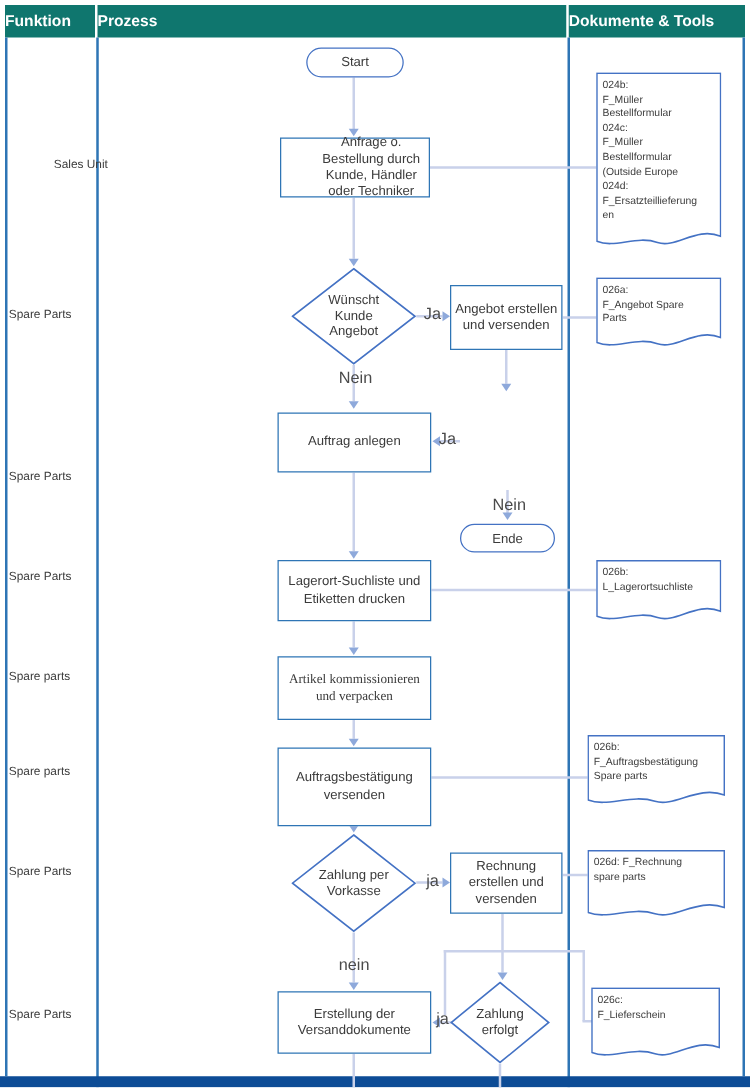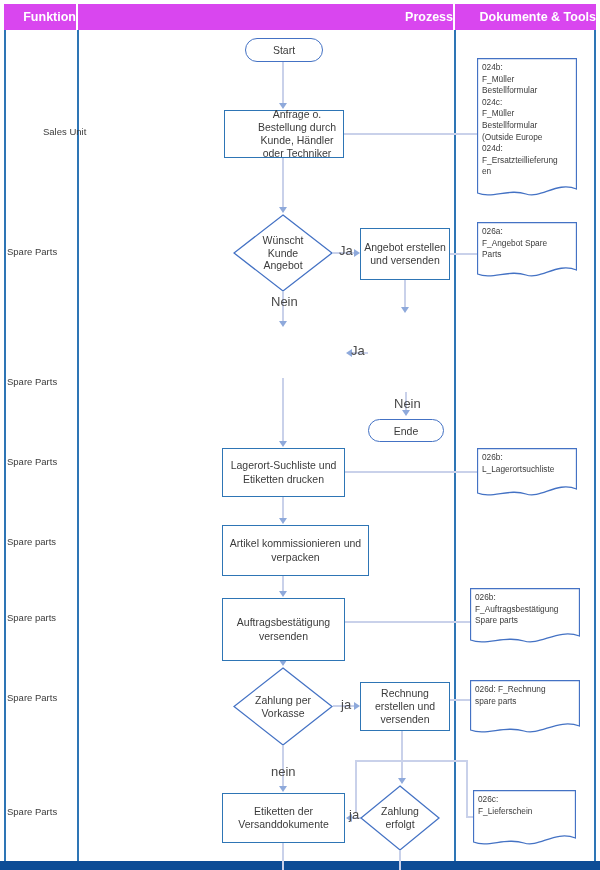--- a/index.html
+++ b/index.html
@@ -1,19 +1,19 @@
 <!DOCTYPE html>
 <html><head>
 <meta charset="utf-8">
 <style>
   html,body{margin:0;padding:0;background:#fff;}
   .stage{position:relative;width:600px;height:870px;background:#fff;overflow:hidden;
          font-family:"Liberation Sans",sans-serif;color:#3b3b3b;}
-  .hdr-cell{position:absolute;top:4px;height:26px;background:#d946ef;color:#fff;
-            font-weight:bold;font-size:12.5px;display:flex;align-items:center;justify-content:flex-end;}
+  .hdr-cell{position:absolute;top:4px;height:26px;background:#0f766e;color:#fff;
+            font-weight:bold;font-size:12.5px;display:flex;align-items:center;justify-content:flex-start;}
   .vborder{position:absolute;width:2px;background:#2E75B5;}
   .footerbar{position:absolute;left:0;top:861px;width:600px;height:9px;background:#0D4C96;}
   .fn-label{position:absolute;left:7px;width:70px;font-size:9.5px;color:#3b3b3b;}
   .proc{position:absolute;border:1.6px solid #2E75B5;background:#fff;box-sizing:border-box;
         display:flex;align-items:center;justify-content:center;text-align:center;
         font-size:10.5px;line-height:1.25;padding:2px;}
   .term{position:absolute;border:1.4px solid #4472C4;border-radius:12px;background:#fff;
         box-sizing:border-box;display:flex;align-items:center;justify-content:center;font-size:10.5px;}
   .diam{position:absolute;}
   .diam svg{position:absolute;left:0;top:0;}
@@ -137,42 +137,43 @@
 
   <div class="diam" style="left:233px;top:214px;width:100px;height:78px;">
     <svg width="100" height="78">
         <polygon class="shape-stroke" points="50,1 99,39 50,77 1,39"></polygon>
       </svg>
     <div class="diam-label" style="padding:0 18px;text-align:center;">Wünscht Kunde Angebot</div>
   </div>
 
   <div class="proc" style="left:360px;top:228px;width:90px;height:52px;">Angebot erstellen und versenden</div>
 
+  <div class="proc" style="left:222px;top:330px;width:123px;height:48px;">Auftrag anlegen</div>
 
 
   <div class="term" style="left:368px;top:419px;width:76px;height:23px;">
       <span>Ende</span>
     </div>
 
   <div class="proc" style="left:222px;top:448px;width:123px;height:49px;">Lagerort-Suchliste und Etiketten drucken</div>
 
-  <div class="proc" style="left:222px;top:525px;width:147px;height:51px;">Artikel kommissionieren und verpacken</div>
+  <div class="proc" style="left:222px;top:525px;width:123px;height:51px;font-family:Liberation Serif, serif;">Artikel kommissionieren und verpacken</div>
 
   <div class="proc" style="left:222px;top:598px;width:123px;height:63px;">Auftragsbestätigung versenden</div>
 
   <div class="diam" style="left:233px;top:667px;width:100px;height:79px;">
     <svg width="100" height="79">
         <polygon class="shape-stroke" points="50,1 99,39.5 50,78 1,39.5"></polygon>
       </svg>
     <div class="diam-label" style="padding:0 16px;">Zahlung per Vorkasse</div>
   </div>
 
   <div class="proc" style="left:360px;top:682px;width:90px;height:49px;">Rechnung erstellen und versenden</div>
 
-  <div class="proc" style="left:222px;top:793px;width:123px;height:50px;">Etiketten der Versanddokumente</div>
+  <div class="proc" style="left:222px;top:793px;width:123px;height:50px;">Erstellung der Versanddokumente</div>
 
   <div class="diam" style="left:360px;top:785px;width:80px;height:66px;">
     <svg width="80" height="66">
         <polygon class="shape-stroke" points="40,1 79,33 40,65 1,33"></polygon>
       </svg>
     <div class="diam-label" style="padding:0 10px;">Zahlung erfolgt</div>
   </div>
 
   <div class="doc" style="left:477px;top:58px;width:100px;height:145px;">
     <svg width="100" height="145">

